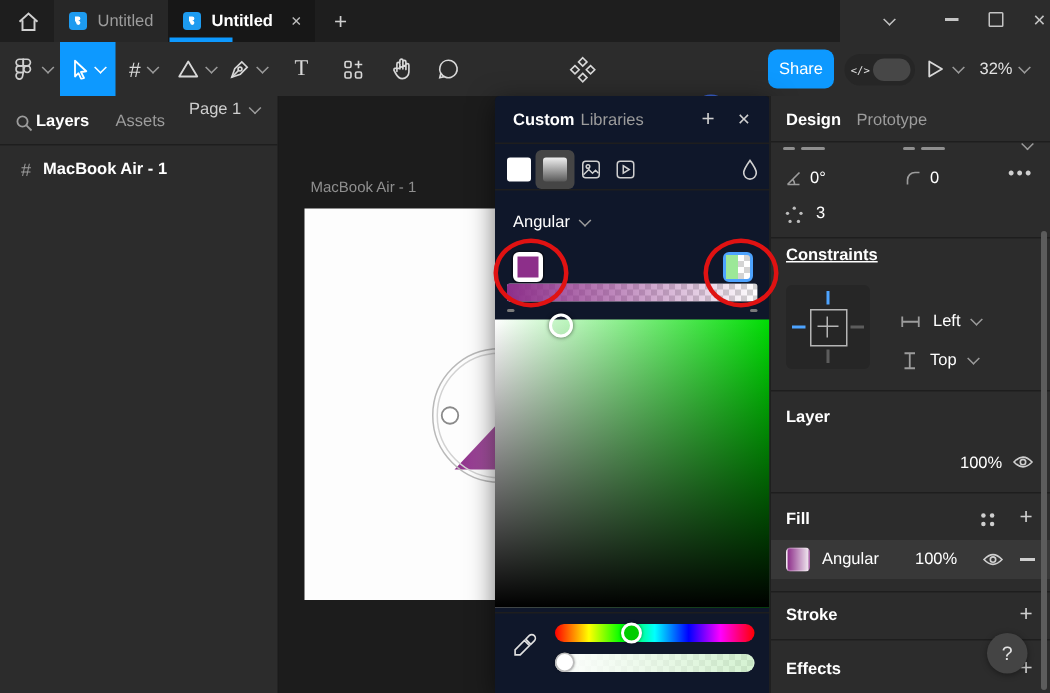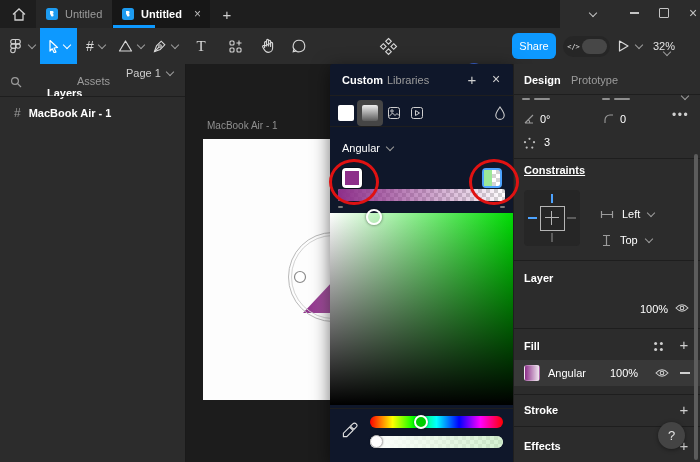--- a/index.html
+++ b/index.html
@@ -159,21 +159,21 @@
       <span class="a" style="left:19px;top:3px;width:25px;height:15px;border-radius:8px;background:#474747;"></span>
     </div>
     <div class="a row" style="left:617px;top:0;height:36px;">
       <span>
         <svg width="13" height="14" viewBox="0 0 13 14">
             <path d="M2.5 2 L11 7 L2.5 12 Z" fill="none" stroke="#d8d8d8" stroke-width="1.2" stroke-linejoin="round"></path>
           </svg>
       </span>
       <span class="chev" style="margin-left:6px;color:#9c9c9c;"></span>
     </div>
-    <div class="a row" style="left:653px;top:12px;height:36px;flex-direction:column;">
+    <div class="a row" style="left:653px;top:0;height:36px;">
       <span style="font-size:11px;color:#e3e3e3;">32%</span>
       <span class="chev" style="margin-left:5px;color:#9c9c9c;"></span>
     </div>
   </div>
 
   <div class="a" style="left:186px;top:64px;width:330px;height:398px;background:#1c1c1c;overflow:hidden;">
     <div class="a" style="left:21px;top:56px;font-size:10px;color:#8f8f8f;">MacBook Air - 1</div>
     <div class="a" style="left:17px;top:75px;width:300px;height:261px;background:#fdfdfd;"></div>
     <svg class="a" style="left:0;top:0;" width="330" height="398" viewBox="0 0 330 398">
       <defs>
@@ -189,21 +189,21 @@
     </svg>
   </div>
 
   <div class="a" style="left:0;top:64px;width:186px;height:398px;background:#2c2c2c;border-right:1px solid #1a1a1a;box-sizing:border-box;">
     <div class="a ibtn" style="left:8px;top:74px;width:16px;height:16px;top:10px;">
       <svg width="12" height="12" viewBox="0 0 12 12">
           <circle cx="5" cy="5" r="3.4" fill="none" stroke="#9c9c9c" stroke-width="1.2"></circle>
           <path d="M7.6 7.6 L11 11" stroke="#9c9c9c" stroke-width="1.2"></path>
         </svg>
     </div>
-    <div class="a bold" style="left:47px;top:11px;color:#fff;margin-top:12px;">Layers</div>
+    <div class="a bold" style="left:24px;top:11px;color:#fff;">Layers</div>
     <div class="a dim" style="left:77px;top:11px;">Assets</div>
     <div class="a row" style="left:126px;top:0;height:18px;color:#cfcfcf;text-align:center;">
       <span>Page 1</span>
       <span class="chev" style="margin-left:6px;color:#9c9c9c;"></span>
     </div>
     <div class="divh" style="top:32px;"></div>
     <div class="a row" style="left:0;top:36px;width:186px;height:25px;">
       <span style="margin-left:14px;color:#9c9c9c;font-size:12px;">#</span>
       <span style="margin-left:8px;font-weight:700;color:#fff;">MacBook Air - 1</span>
     </div>

